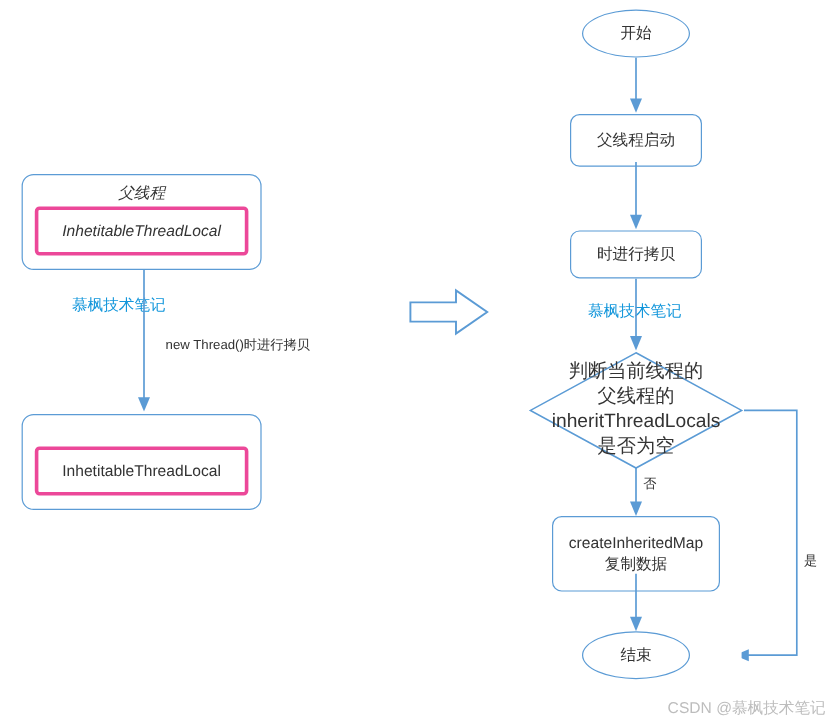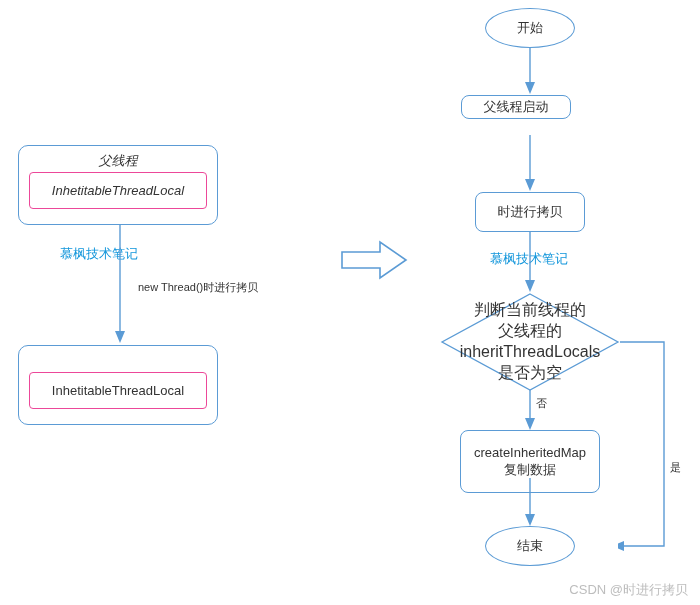--- a/index.html
+++ b/index.html
@@ -14,21 +14,21 @@
     color: #333;
   }
   .box {
     position: absolute;
     border: 1px solid #5b9bd5;
     border-radius: 10px;
     background: #fff;
     text-align: center;
   }
   .inner-box {
-    border: 1px solid #ec4899;
+    border: 3px solid #ec4899;
     border-radius: 4px;
     margin: 26px 10px 10px 10px;
     padding: 10px 6px;
     text-align: center;
   }
   .box-title {
     position: absolute;
     top: 6px; left: 0; right: 0;
     text-align: center;
   }
@@ -111,21 +111,21 @@
 
 <div class="ellipse" style="left:485px; top:8px; width:90px; height:40px;">
   <span>开始</span>
 </div>
 
 <svg style="position:absolute; left:520px; top:48px; width:20px; height:48px;">
   <line class="arrow-line" x1="10" y1="0" x2="10" y2="36"></line>
   <polygon class="arrow-head" points="10,46 5,34 15,34"></polygon>
 </svg>
 
-<div class="rect" style="left:461px; top:95px; width:110px; height:24px;">
+<div class="rect" style="left:475px; top:95px; width:110px; height:44px;">
   <span>父线程启动</span>
 </div>
 
 <svg style="position:absolute; left:520px; top:135px; width:20px; height:58px;">
   <line class="arrow-line" x1="10" y1="0" x2="10" y2="46"></line>
   <polygon class="arrow-head" points="10,56 5,44 15,44"></polygon>
 </svg>
 
 <div class="rect" style="left:475px; top:192px; width:110px; height:40px;">
   <span>时进行拷贝</span>
@@ -168,13 +168,13 @@
   <span>结束</span>
 </div>
 
 <div class="label" style="left:670px; top:460px;">是</div>
 
 <svg style="position:absolute; left:618px; top:336px; width:70px; height:220px;">
   <polyline class="arrow-line" points="2,6 46,6 46,210 2,210"></polyline>
   <polygon class="arrow-head" points="-6,210 6,205 6,215" transform="translate(0,0)"></polygon>
 </svg>
 
-<div class="footer">CSDN @时进行拷贝</div>
+<div class="footer">CSDN @慕枫技术笔记</div>
 
 </body></html>

